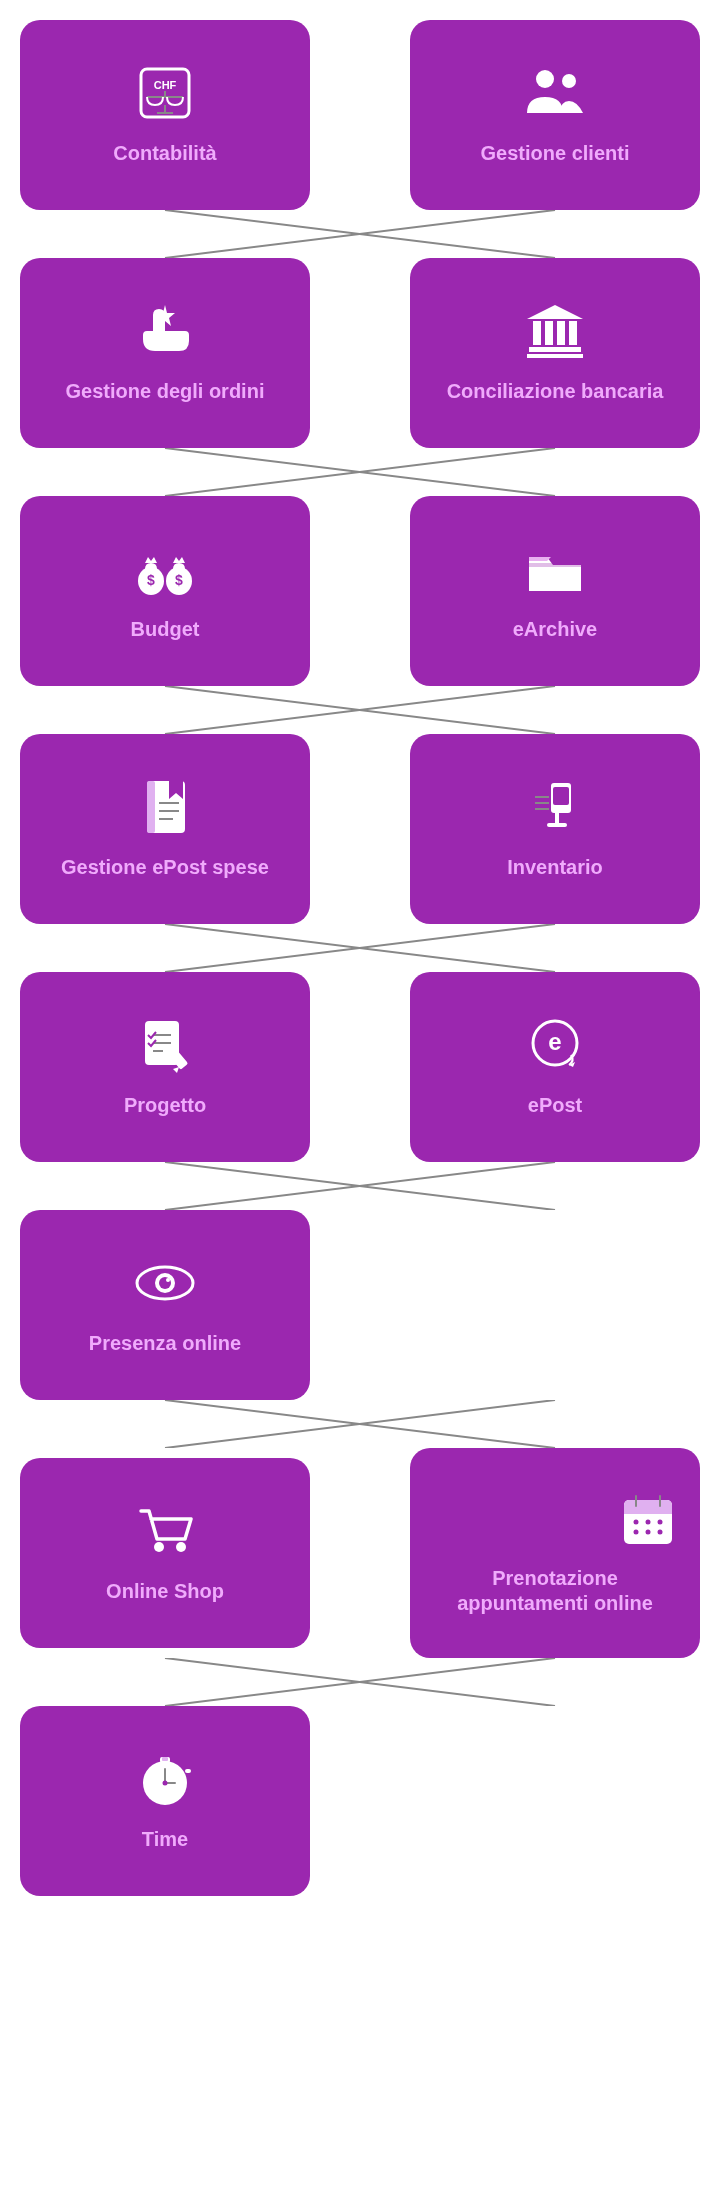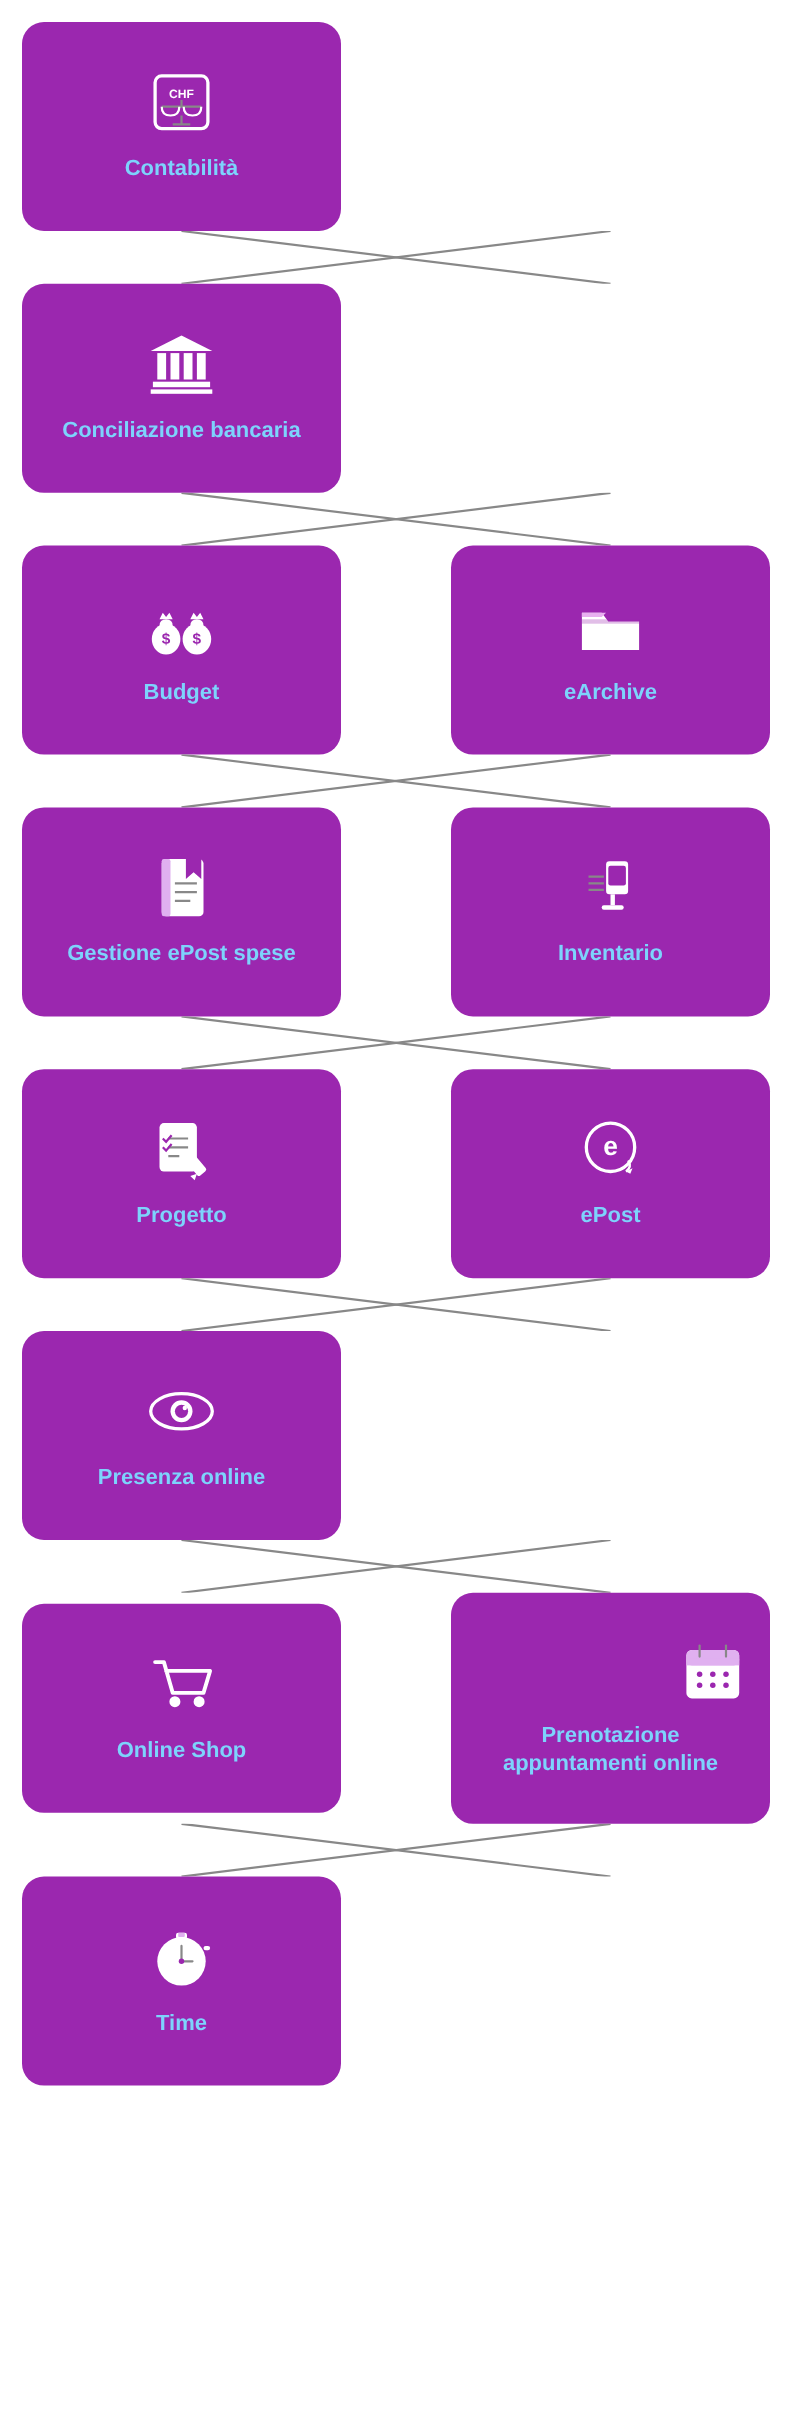--- a/index.html
+++ b/index.html
@@ -68,21 +68,21 @@
       color: #fff;
     }
 
     .card-icon svg {
       width: 64px;
       height: 64px;
       fill: #fff;
     }
 
     .card-label {
-      color: #7dd3fc;
+      color: #f0abfc;
       font-weight: 800;
       font-size: 20px;
       text-align: center;
       line-height: 1.25;
     }
 
     
     line, path.connector-path {
       stroke: #888;
       stroke-width: 2;
@@ -106,31 +106,53 @@
 
           <path d="M14 36 Q14 44 22 44 Q30 44 30 36" fill="none" stroke="#fff" stroke-width="2"></path>
 
           <path d="M34 36 Q34 44 42 44 Q50 44 50 36" fill="none" stroke="#fff" stroke-width="2"></path>
           <line x1="32" y1="52" x2="32" y2="44" stroke="#fff" stroke-width="2"></line>
           <line x1="24" y1="52" x2="40" y2="52" stroke="#fff" stroke-width="2"></line>
         </svg>
       </div>
       <div class="card-label">Contabilità</div>
     </div>
-  </div>
-
-  <div class="connector-cross">
-    <svg viewBox="0 0 680 48" preserveAspectRatio="none">
-
-      <line x1="145" y1="0" x2="535" y2="48" stroke="#aaa" stroke-width="2"></line>
-      <line x1="535" y1="0" x2="145" y2="48" stroke="#aaa" stroke-width="2"></line>
-    </svg>
-  </div>
-
-  <div class="row">
+    <div class="card">
+      <div class="card-icon">
+        <svg viewBox="0 0 64 64" xmlns="http://www.w3.org/2000/svg">
+
+          <circle cx="22" cy="18" r="9" fill="#fff"></circle>
+          <path d="M4 52 Q4 36 22 36 Q40 36 40 52" fill="#fff"></path>
+          <circle cx="46" cy="20" r="7" fill="#fff"></circle>
+          <path d="M36 52 Q38 40 46 40 Q54 40 60 52" fill="#fff"></path>
+        </svg>
+      </div>
+      <div class="card-label">Gestione clienti</div>
+    </div>
+  </div>
+
+  <div class="connector-cross">
+    <svg viewBox="0 0 680 48" preserveAspectRatio="none">
+
+      <line x1="145" y1="0" x2="535" y2="48" stroke="#aaa" stroke-width="2"></line>
+      <line x1="535" y1="0" x2="145" y2="48" stroke="#aaa" stroke-width="2"></line>
+    </svg>
+  </div>
+
+  <div class="row">
+    <div class="card">
+      <div class="card-icon">
+        <svg viewBox="0 0 64 64" xmlns="http://www.w3.org/2000/svg">
+
+          <path d="M10 40 Q10 52 22 52 L46 52 Q56 52 56 42 L56 36 Q56 32 52 32 L32 32 L32 16 Q32 10 26 10 Q20 10 20 16 L20 32 L14 32 Q10 32 10 36 Z" fill="#fff"></path>
+          <polygon points="32,6 34,14 42,14 36,19 38,27 32,22 26,27 28,19 22,14 30,14" fill="#fff"></polygon>
+        </svg>
+      </div>
+      <div class="card-label">Gestione degli ordini</div>
+    </div>
     <div class="card">
       <div class="card-icon">
         <svg viewBox="0 0 64 64" xmlns="http://www.w3.org/2000/svg">
 
           <polygon points="32,6 60,20 4,20" fill="#fff"></polygon>
           <rect x="10" y="22" width="8" height="24" fill="#fff"></rect>
           <rect x="22" y="22" width="8" height="24" fill="#fff"></rect>
           <rect x="34" y="22" width="8" height="24" fill="#fff"></rect>
           <rect x="46" y="22" width="8" height="24" fill="#fff"></rect>
           <rect x="6" y="48" width="52" height="5" fill="#fff"></rect>

